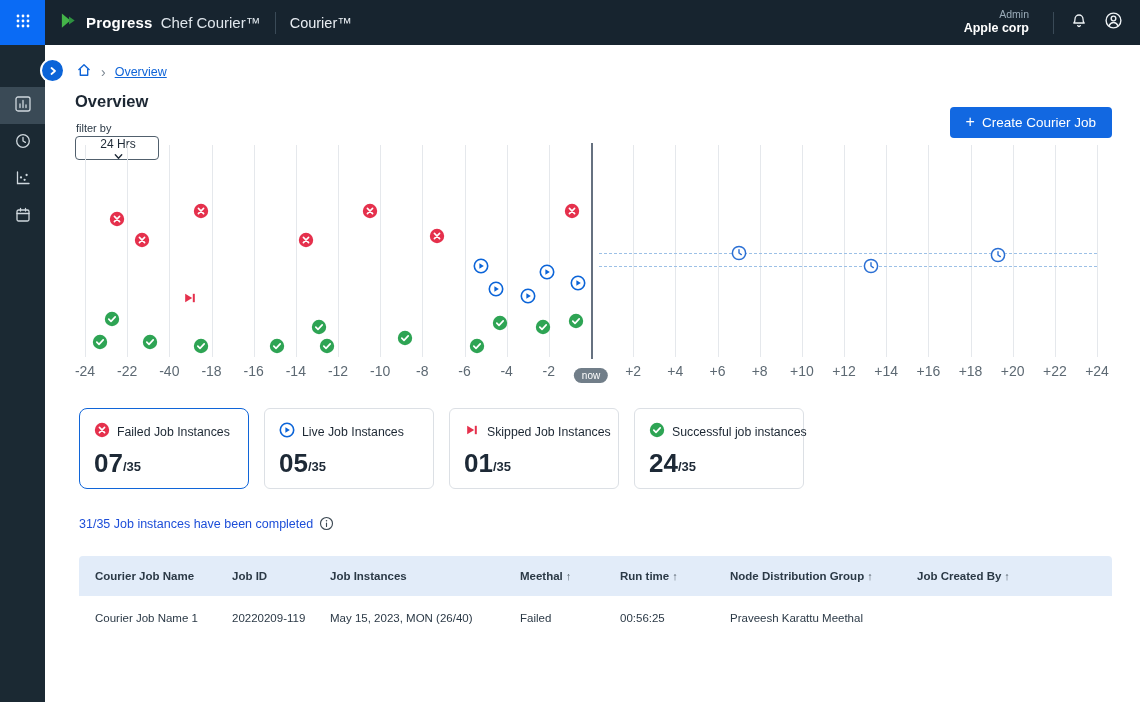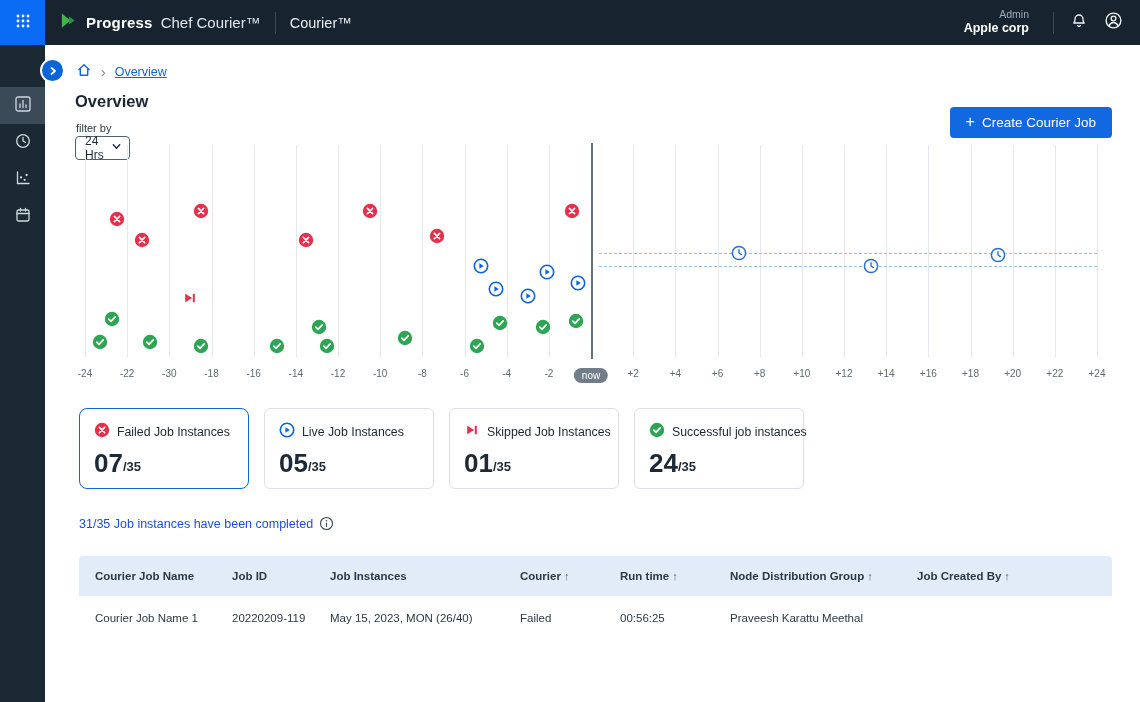--- a/index.html
+++ b/index.html
@@ -34,33 +34,33 @@
   .collapse-toggle{position:absolute;left:42px;top:60px;width:21px;height:21px;border-radius:50%;
                    background:#0b64d8;display:flex;align-items:center;justify-content:center;
                    cursor:pointer;z-index:6;box-shadow:0 0 0 2px #fff;}
   .breadcrumb{position:absolute;left:76px;top:62px;display:flex;align-items:center;gap:9px;}
   .crumb-sep{color:#7a8691;font-size:14px;line-height:1;}
   .crumb-link{color:#1065d8;font-size:12.5px;text-decoration:underline;cursor:pointer;}
 
   
   .page-title{position:absolute;left:75px;top:92px;font-size:16.5px;font-weight:700;color:#1c2733;}
   .filter-label{position:absolute;left:76px;top:122px;font-size:11px;color:#2b3946;}
-  .filter-select{position:absolute;left:75px;top:136px;width:55px;height:24px;border:1px solid #51606d;
+  .filter-select{position:absolute;left:75px;top:136px;width:84px;height:24px;border:1px solid #51606d;
                  border-radius:4px;display:flex;align-items:center;justify-content:space-between;
-                 padding:0 7px 0 9px;font-size:12px;cursor:pointer;background:#fff;box-sizing:border-box;}
+                 padding:0 7px 0 9px;font-size:12px;cursor:pointer;background:#fff;box-sizing:border-box;flex-direction:column;}
   .create-btn{position:absolute;right:28px;top:107px;height:31px;background:#1268e1;color:#fff;
               border:none;border-radius:4px;display:flex;align-items:center;gap:7px;
               padding:0 16px;font-size:13.5px;cursor:pointer;font-family:inherit;}
   .create-plus{font-size:16px;line-height:1;margin-top:-1px;}
 
   
   .chart{position:absolute;left:85px;top:145px;width:1012px;height:240px;}
   .gridline{position:absolute;top:0;height:212px;width:1px;background:#e5e8ec;}
   .now-line{width:2px;background:#667180;top:-2px;height:216px;}
-  .tick{position:absolute;bottom:6px;transform:translateX(-50%);font-size:10px;color:#5d6973;white-space:nowrap;}
+  .tick{position:absolute;bottom:6px;transform:translateX(-50%);font-size:14px;color:#5d6973;white-space:nowrap;}
   .now-pill{background:#717e89;color:#fff;padding:2px 8px;border-radius:9px;bottom:2px;font-size:10px;}
   .dash-guide{position:absolute;border-top:1.5px dashed #9cc0e6;height:0;}
   .point{position:absolute;width:16px;height:16px;margin:-8px 0 0 -8px;cursor:pointer;}
   .point svg{display:block;}
 
   
   .cards-row{position:absolute;left:79px;top:408px;display:flex;gap:15px;}
   .card{width:170px;background:#fff;border:1px solid #dce0e5;border-radius:6px;
         padding:13px 14px 12px 14px;box-sizing:border-box;cursor:pointer;}
   .card.selected{border:1.5px solid #1065d8;border-radius:8px;}
@@ -418,21 +418,21 @@
         <span class="point" style="left: 912.908px; top: 110.24px;">
           <svg width="16" height="16" viewBox="0 0 16 16">
             <circle cx="8" cy="8" r="6.6" fill="#fff" stroke="#2A6FD4" stroke-width="1.5"></circle>
             <path d="M8 4.6 V8 L10.3 9.6" stroke="#2A6FD4" stroke-width="1.4" fill="none" stroke-linecap="round"></path>
           </svg>
         </span>
       </div>
     <div>
         <div class="tick" style="left: 0px;">-24</div>
         <div class="tick" style="left: 42.1667px;">-22</div>
-        <div class="tick" style="left: 84.3333px;">-30</div>
+        <div class="tick" style="left: 84.3333px;">-40</div>
         <div class="tick" style="left: 126.5px;">-18</div>
         <div class="tick" style="left: 168.667px;">-16</div>
         <div class="tick" style="left: 210.833px;">-14</div>
         <div class="tick" style="left: 253px;">-12</div>
         <div class="tick" style="left: 295.167px;">-10</div>
         <div class="tick" style="left: 337.333px;">-8</div>
         <div class="tick" style="left: 379.5px;">-6</div>
         <div class="tick" style="left: 421.667px;">-4</div>
         <div class="tick" style="left: 463.833px;">-2</div>
         <div class="tick now-pill" style="left: 506px;">now</div>
@@ -522,21 +522,21 @@
         <div class="th" style="width: 137px;">
           <span>Courier Job Name</span>
         </div>
         <div class="th" style="width: 98px;">
           <span>Job ID</span>
         </div>
         <div class="th" style="width: 190px;">
           <span>Job Instances</span>
         </div>
         <div class="th" style="width: 100px;">
-          <span>Courier</span>
+          <span>Meethal</span>
           <span class="sort-arrow">↑</span>
         </div>
         <div class="th" style="width: 110px;">
           <span>Run time</span>
           <span class="sort-arrow">↑</span>
         </div>
         <div class="th" style="width: 187px;">
           <span>Node Distribution Group</span>
           <span class="sort-arrow">↑</span>
         </div>

